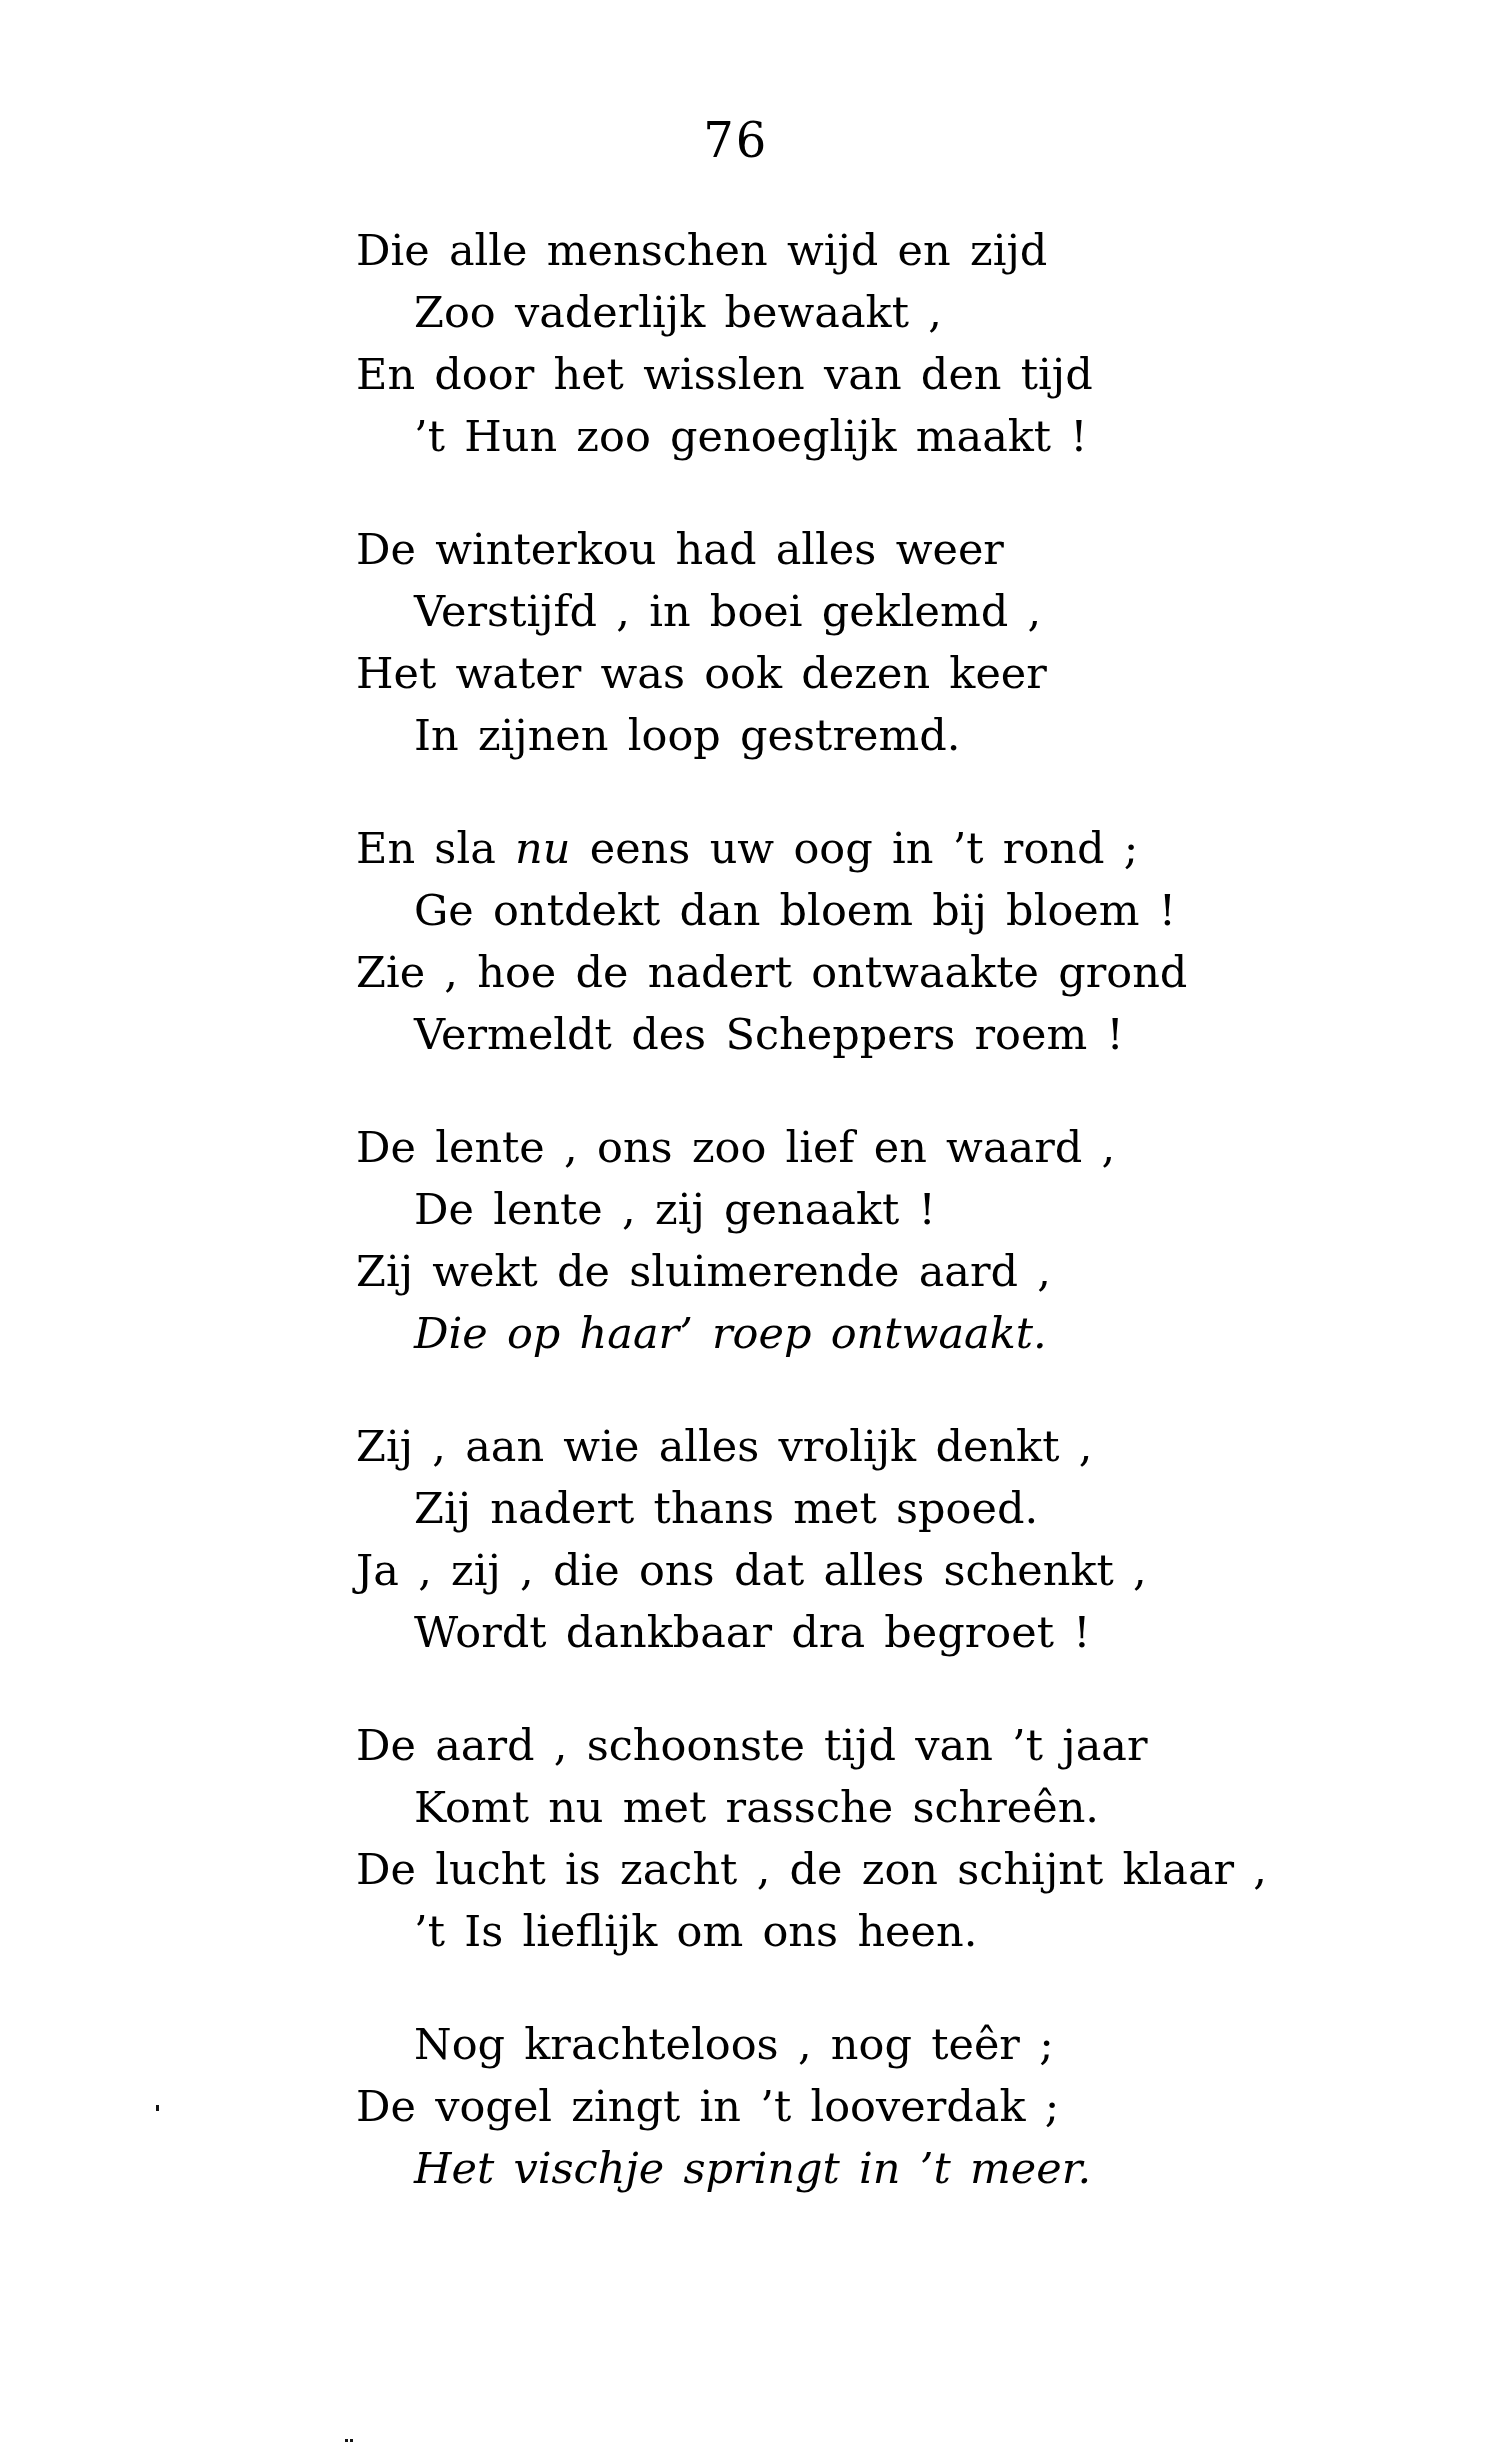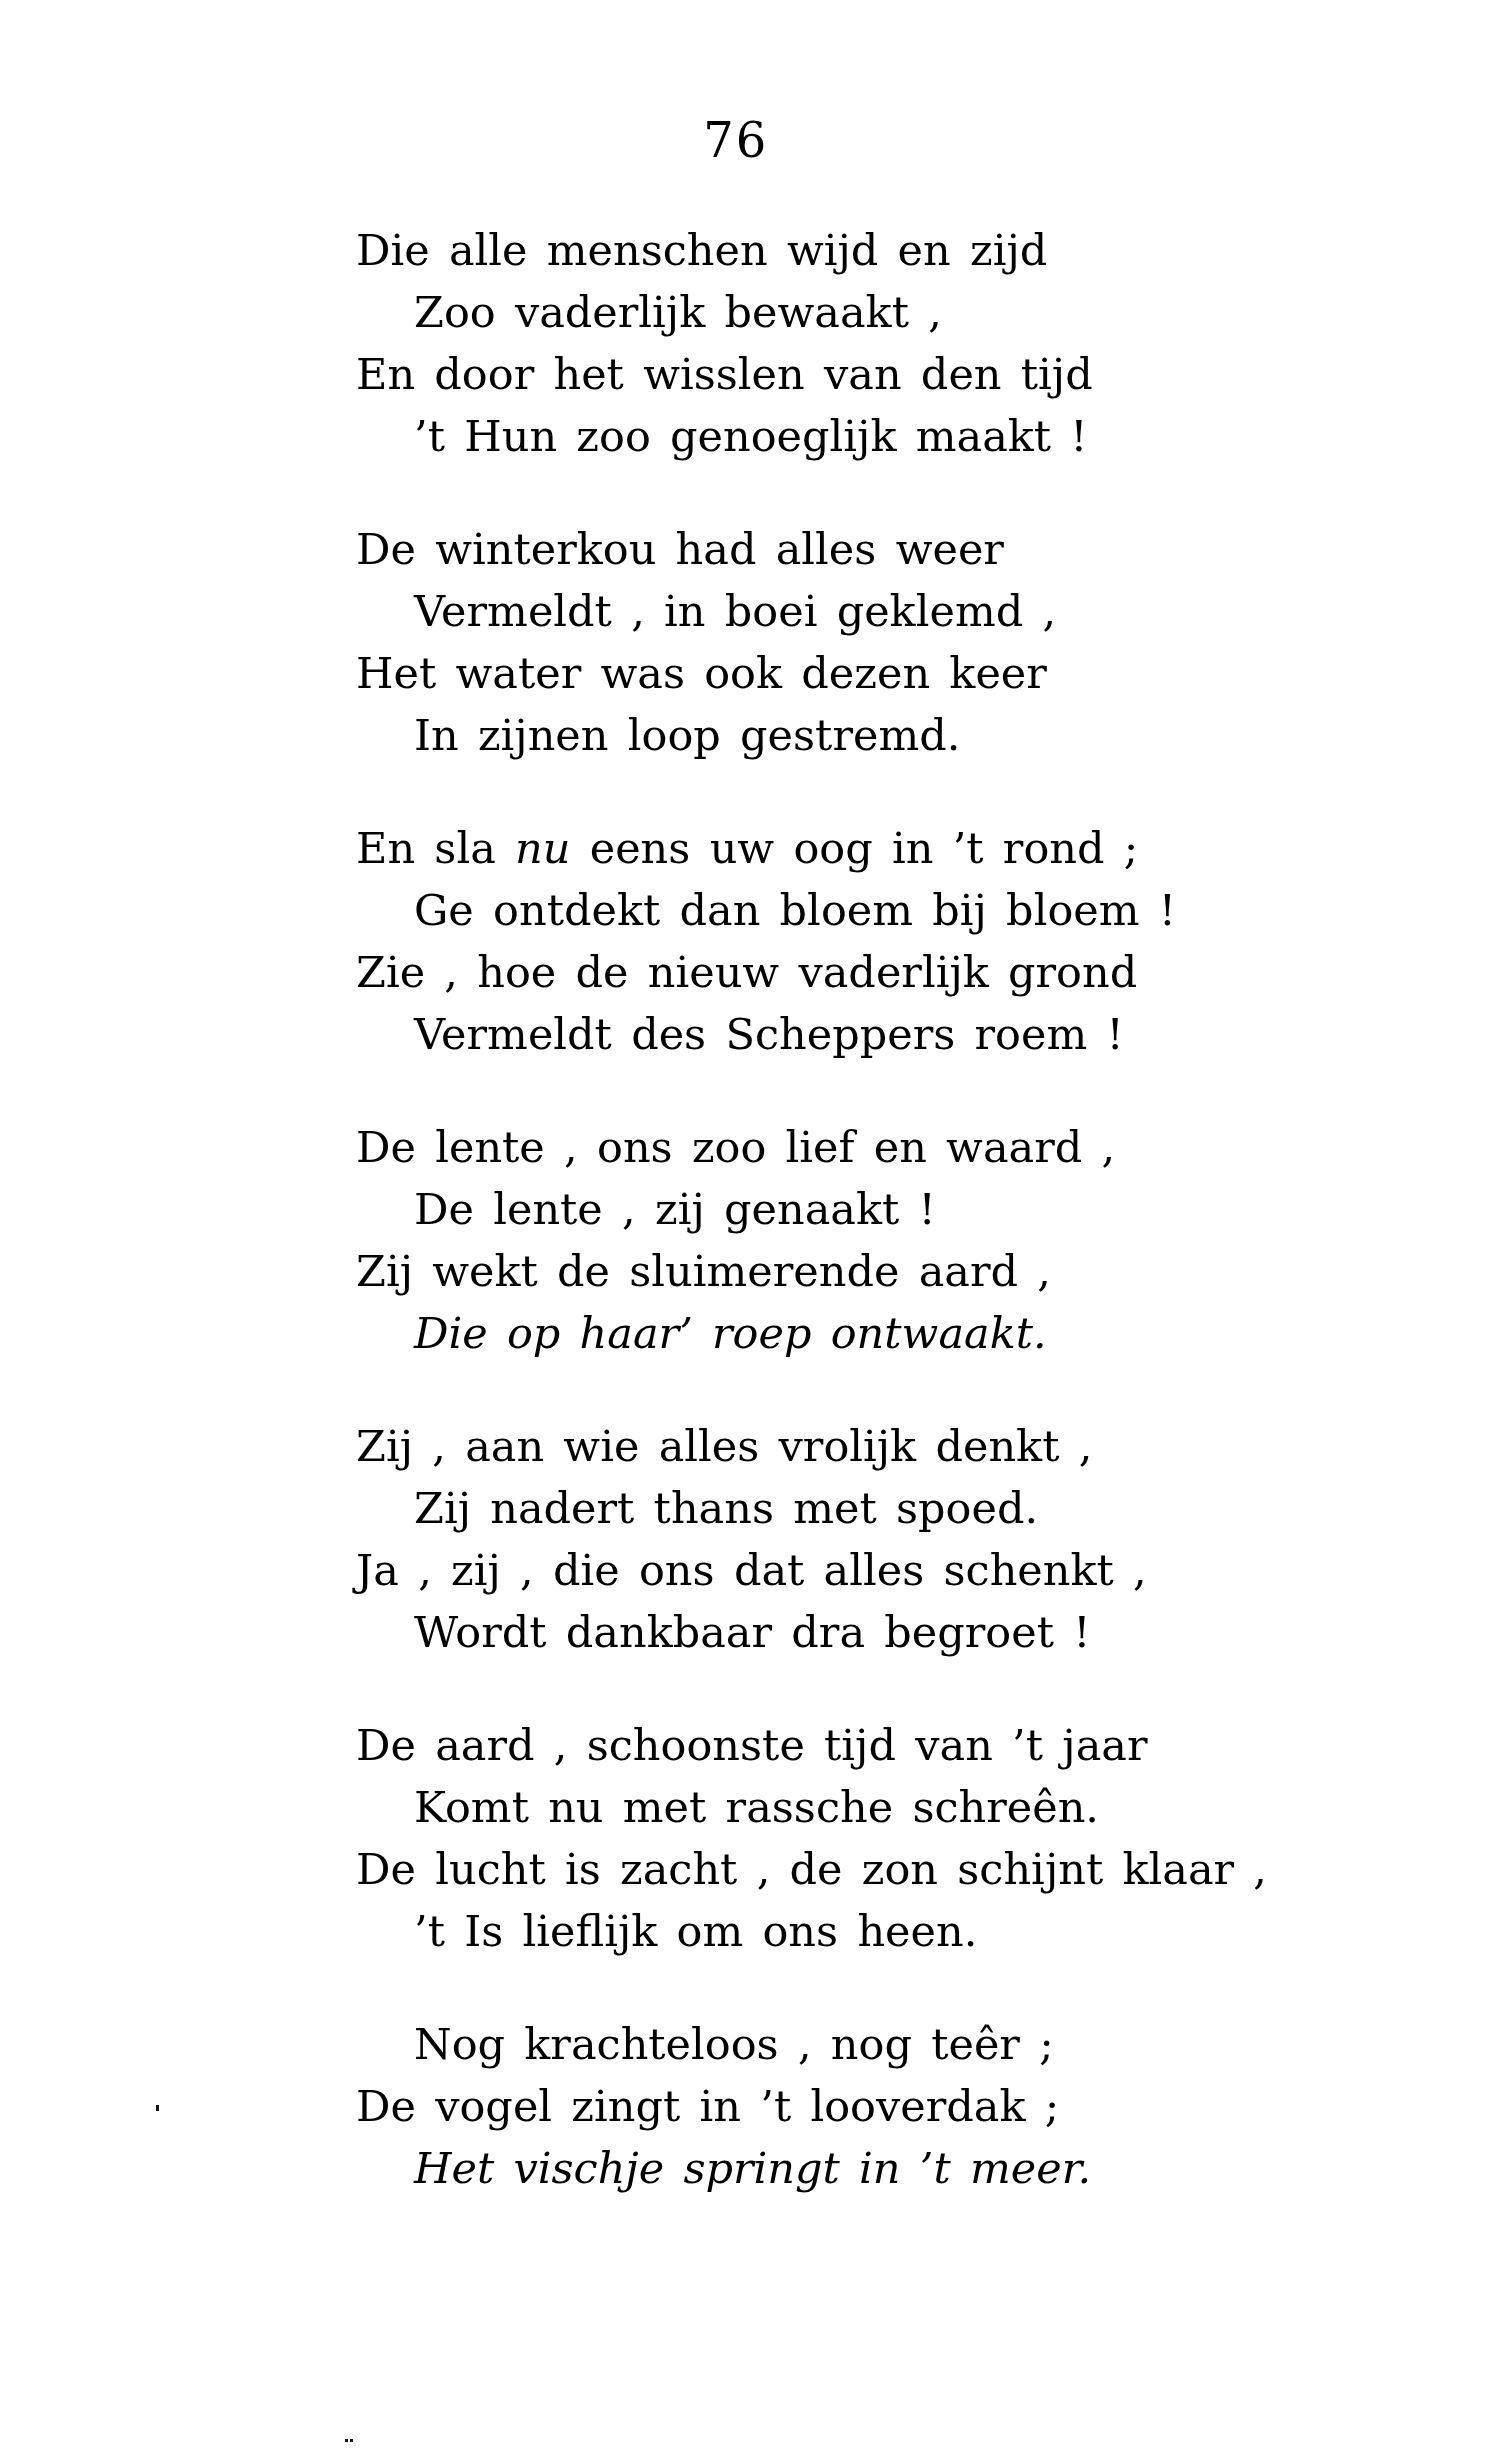--- a/index.html
+++ b/index.html
@@ -69,28 +69,28 @@
 
   <div class="poem" id="poem">
       <div class="stanza">
         <div class="line"><span>Die alle menschen wijd en zijd</span></div>
         <div class="line indent"><span>Zoo vaderlijk bewaakt ,</span></div>
         <div class="line"><span>En door het wisslen van den tijd</span></div>
         <div class="line indent"><span>’t Hun zoo genoeglijk maakt !</span></div>
       </div>
       <div class="stanza">
         <div class="line"><span>De winterkou had alles weer</span></div>
-        <div class="line indent"><span>Vermeldt , in boei geklemd ,</span></div>
+        <div class="line indent"><span>Verstijfd , in boei geklemd ,</span></div>
         <div class="line"><span>Het water was ook dezen keer</span></div>
         <div class="line indent"><span>In zijnen loop gestremd.</span></div>
       </div>
       <div class="stanza">
         <div class="line"><span>En sla </span><span class="italic">nu</span><span> eens uw oog in ’t rond ;</span></div>
         <div class="line indent"><span>Ge ontdekt dan bloem bij bloem !</span></div>
-        <div class="line"><span>Zie , hoe de nieuw vaderlijk grond</span></div>
+        <div class="line"><span>Zie , hoe de nadert ontwaakte grond</span></div>
         <div class="line indent"><span>Vermeldt des Scheppers roem !</span></div>
       </div>
       <div class="stanza">
         <div class="line"><span>De lente , ons zoo lief en waard ,</span></div>
         <div class="line indent"><span>De lente , zij genaakt !</span></div>
         <div class="line"><span>Zij wekt de sluimerende aard ,</span></div>
         <div class="line indent italic"><span>Die op haar’ roep ontwaakt.</span></div>
       </div>
       <div class="stanza">
         <div class="line"><span>Zij , aan wie alles vrolijk denkt ,</span></div>

